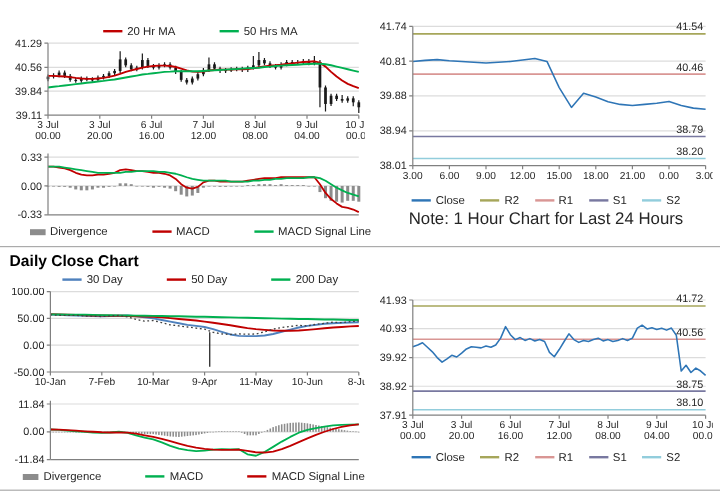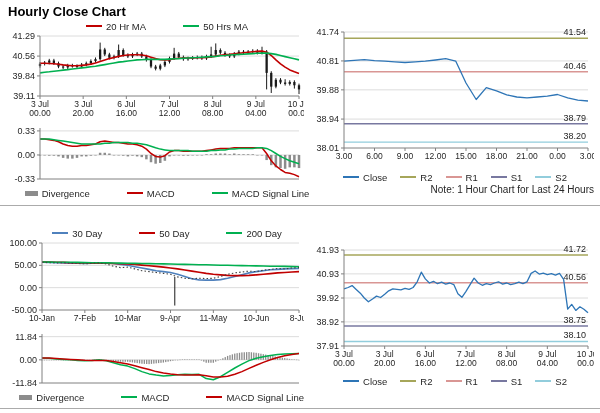--- a/index.html
+++ b/index.html
@@ -3,41 +3,40 @@
 <meta charset="utf-8">
 <style>
   html,body{margin:0;padding:0;background:#fff;}
   #root{position:relative;width:600px;height:413px;background:#fff;overflow:hidden;
         font-family:"Liberation Sans", sans-serif;}
   .sec-title{position:absolute;left:8px;font-size:13px;font-weight:bold;color:#000;}
   #t1{top:4px;} #t2{top:210px;}
   .panel{position:absolute;display:flex;flex-direction:column;}
   #p-hourly_price{left:6px;top:19px;width:298px;height:104px;}
   #p-hourly_macd{left:6px;top:124px;width:298px;height:78px;text-align:center;}
-  #p-hourly_pivot{left:306px;top:24px;width:288px;height:176px;}
+  #p-hourly_pivot{left:306px;top:14px;width:288px;height:176px;}
   #p-daily_price{left:6px;top:226px;width:298px;height:100px;}
   #p-daily_macd{left:6px;top:330px;width:298px;height:74px;align-items:flex-end;}
   #p-weekly_pivot{left:306px;top:242px;width:288px;height:162px;}
   .legend{display:flex;justify-content:center;align-items:center;gap:37px;height:14px;
           font-size:9.5px;color:#262626;padding-left:24px;}
   .pivot .legend{gap:13px;padding-left:10px;}
   .legend-item{display:flex;align-items:center;white-space:nowrap;}
   .sw-line{display:inline-block;width:16px;height:2.4px;margin-right:4px;}
   .sw-bar{display:inline-block;width:13px;height:5px;margin-right:4px;background:#8C8C8C;}
-  .note{text-align:right;font-size:10px;color:#262626;height:13px;padding-left:10px;}
+  .note{text-align:center;font-size:14px;color:#262626;height:13px;padding-left:10px;}
   .divider{position:absolute;left:0;width:600px;height:0;border-top:1px solid #ABABAB;}
   #d1{top:205px;} #d2{top:408px;}
   svg{display:block;}
   svg text{fill:#262626;}
 </style>
 </head>
 <body>
 
 <div id="root">
-  <div class="sec-title" id="t1">Hourly Close Chart</div>
   <div class="panel" id="p-hourly_price">
       <div class="legend">
         <span class="legend-item">
           <span class="sw-line" style="background: rgb(192, 0, 0);"></span>
           <span>20 Hr MA</span>
         </span>
         <span class="legend-item">
           <span class="sw-line" style="background: rgb(0, 176, 80);"></span>
           <span>50 Hrs MA</span>
         </span>
@@ -346,20 +345,21 @@
           <span>S1</span>
         </span>
         <span class="legend-item">
           <span class="sw-line" style="background: rgb(146, 205, 220);"></span>
           <span>S2</span>
         </span>
       </div>
       <div class="note">Note: 1 Hour Chart for Last 24 Hours</div>
     </div>
   <div class="divider" id="d1"></div>
+  <div class="sec-title" id="t2">Daily Close Chart</div>
   <div class="panel" id="p-daily_price">
       <div class="legend">
         <span class="legend-item">
           <span class="sw-line" style="background: rgb(79, 129, 189);"></span>
           <span>30 Day</span>
         </span>
         <span class="legend-item">
           <span class="sw-line" style="background: rgb(192, 0, 0);"></span>
           <span>50 Day</span>
         </span>

